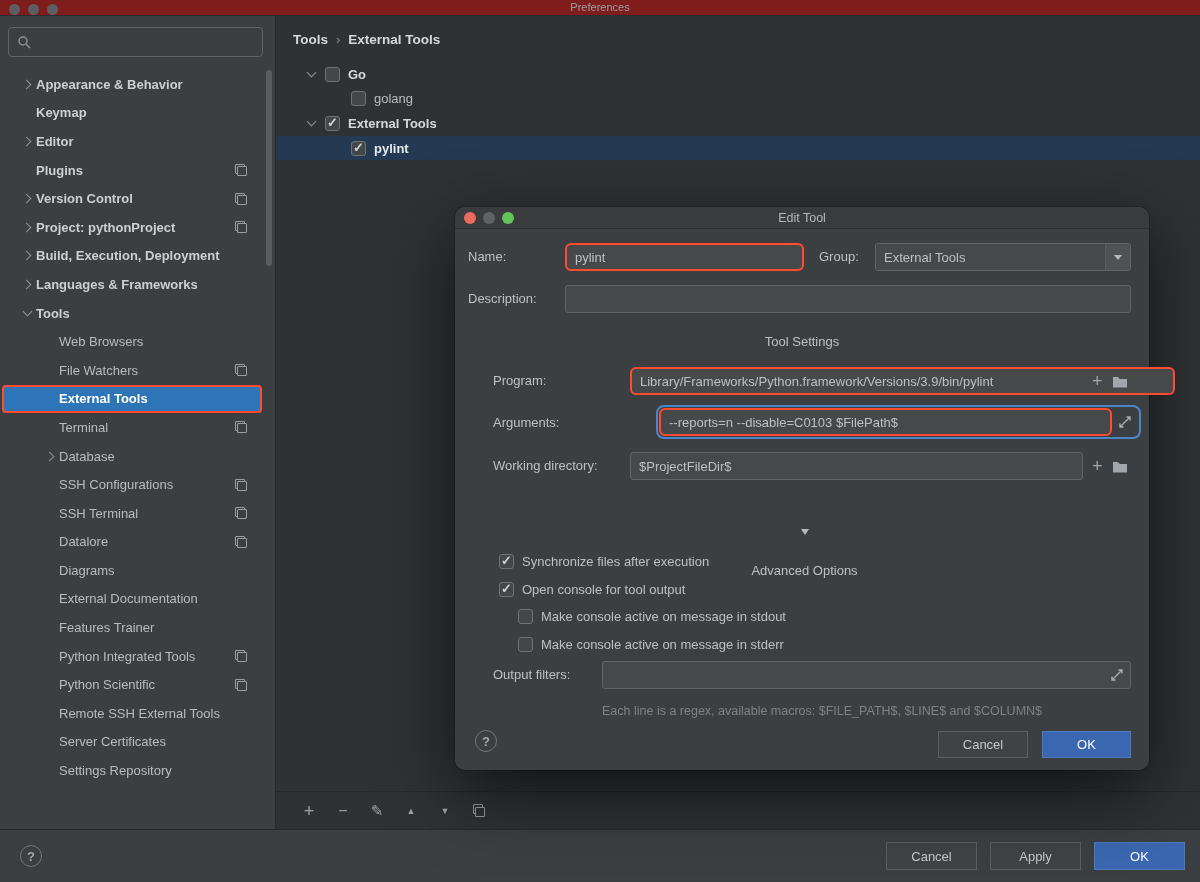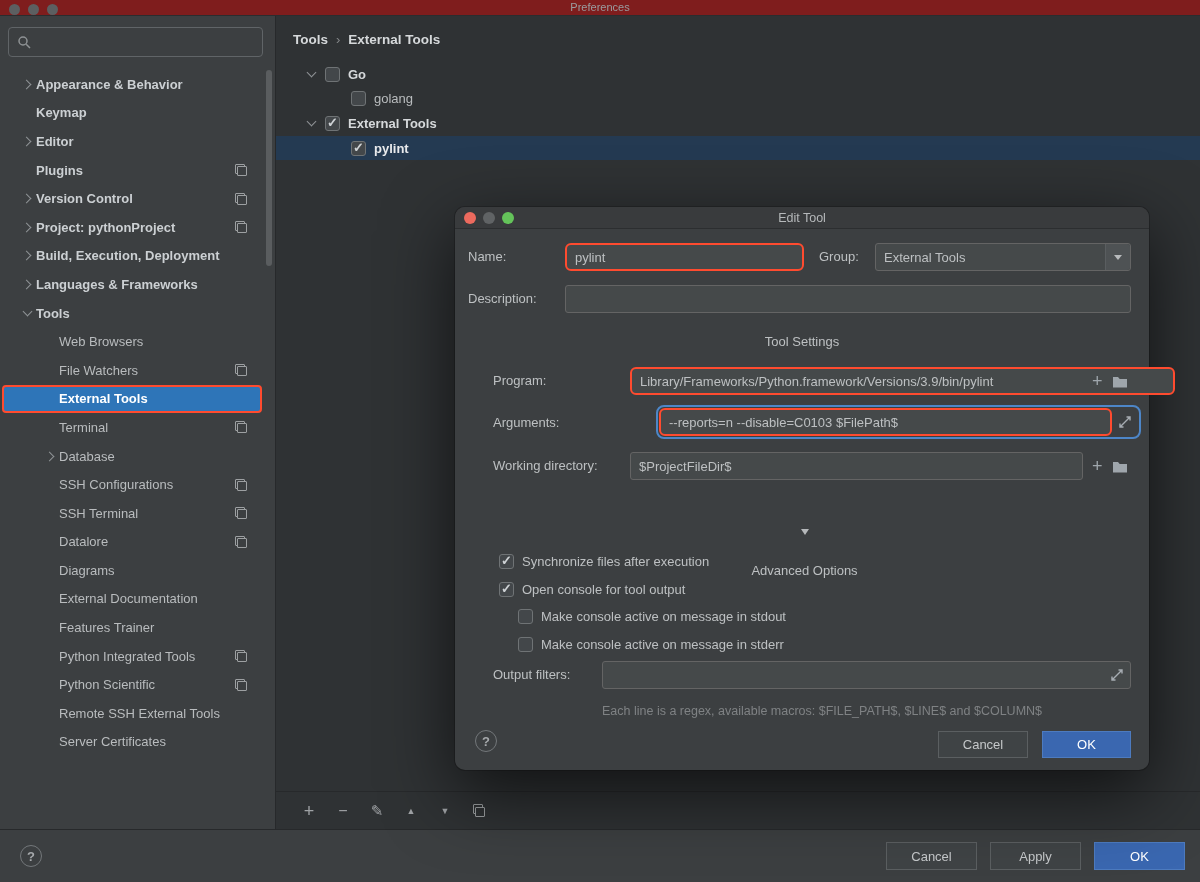--- a/index.html
+++ b/index.html
@@ -238,20 +238,24 @@
             <span class="copy-badge"></span>
           </div>
           <div class="nav-item lvl1">
             <span class="chev-box"></span>
             <span class="nav-label">Remote SSH External Tools</span>
           </div>
           <div class="nav-item lvl1">
             <span class="chev-box"></span>
             <span class="nav-label">Server Certificates</span>
           </div>
+          <div class="nav-item lvl1">
+            <span class="chev-box"></span>
+            <span class="nav-label">Settings Repository</span>
+          </div>
         </nav>
       <div class="scrollbar-thumb"></div>
     </aside>
 
     <section class="main">
       <div class="breadcrumb">
         <span class="bc-part">Tools</span>
         <span class="bc-sep">›</span>
         <span class="bc-part">External Tools</span>
       </div>

